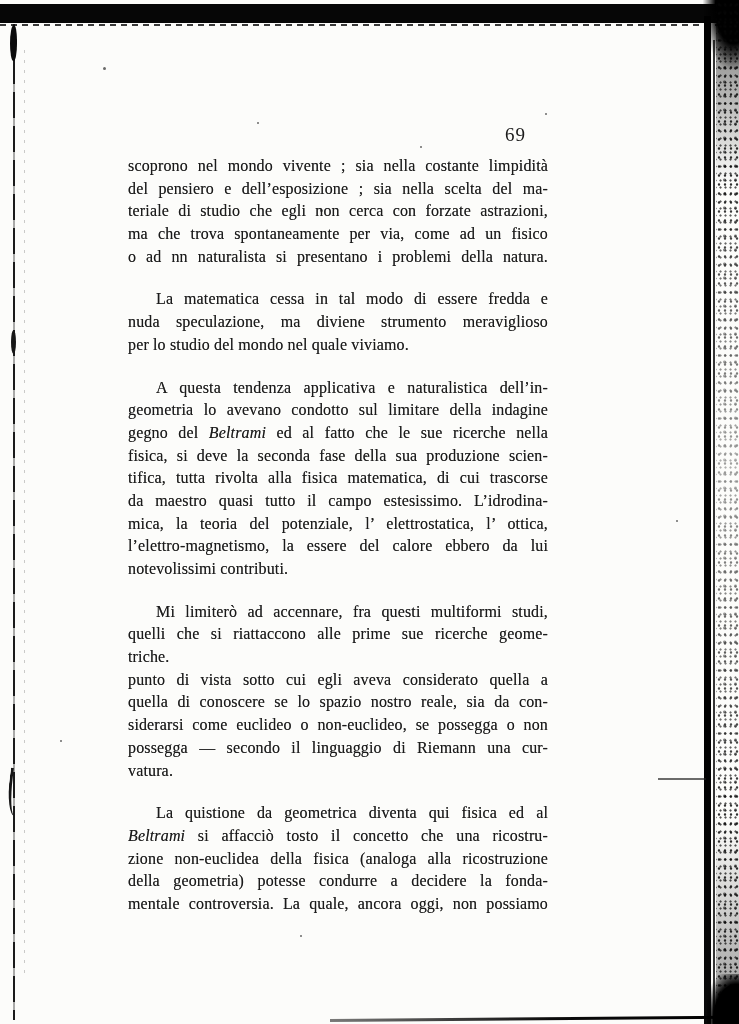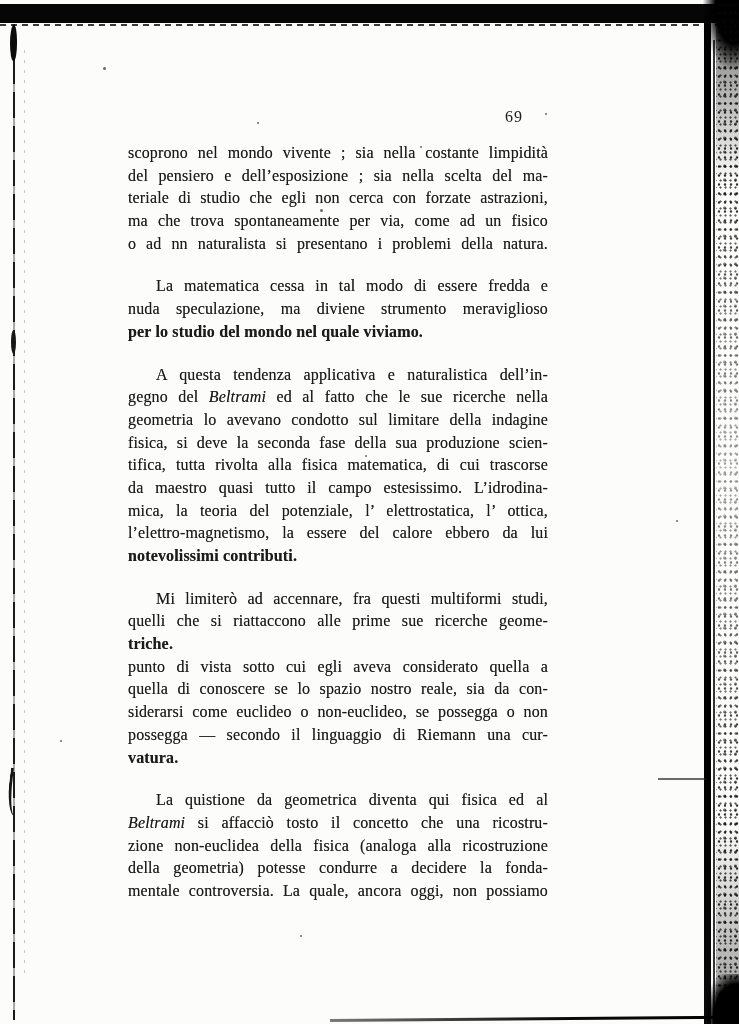--- a/index.html
+++ b/index.html
@@ -91,42 +91,41 @@
     border-left:3px solid #161616;border-radius:0 0 0 80%;
     transform:rotate(7deg);
   }
   .speck{
     position:absolute;width:3px;height:3px;border-radius:50%;
     background:#2b2b2b;opacity:.7;
   }
 
   
   .page-number{
-    position:absolute;left:505px;top:108px;
-    font-size:16px;color:var(--ink);
+    position:absolute;left:505px;top:124px;
+    font-size:19px;color:var(--ink);
     letter-spacing:1px;
   }
   .text-block{
-    position:absolute;left:128px;top:142px;width:420px;
+    position:absolute;left:128px;top:155px;width:420px;
     font-size:16px;line-height:var(--lh);
     color:var(--ink);
     letter-spacing:.15px;
     text-shadow:0 0 .4px rgba(10,10,10,.55);
   }
   .text-block .line{
     text-align:justify;
     text-align-last:justify;
     height:var(--lh);
     white-space:normal;
     overflow:visible;
   }
   .text-block .line.end{
     text-align:left;
     text-align-last:left;
-    font-weight:bold;
   }
   .text-block .line.indent{
     text-indent:28px;
     margin-top:20px;
   }
   .text-block i{font-style:italic;}
 </style>
 </head>
 <body>
 
@@ -159,22 +158,22 @@
   <div class="text-block">
       <div class="line"><span>scoprono nel mondo vivente ; sia nella costante limpidità</span></div>
       <div class="line"><span>del pensiero e dell’esposizione ; sia nella scelta del ma-</span></div>
       <div class="line"><span>teriale di studio che egli non cerca con forzate astrazioni,</span></div>
       <div class="line"><span>ma che trova spontaneamente per via, come ad un fisico</span></div>
       <div class="line"><span>o ad nn naturalista si presentano i problemi della natura.</span></div>
       <div class="line indent"><span>La matematica cessa in tal modo di essere fredda e</span></div>
       <div class="line"><span>nuda speculazione, ma diviene strumento meraviglioso</span></div>
       <div class="line end"><span>per lo studio del mondo nel quale viviamo.</span></div>
       <div class="line indent"><span>A questa tendenza applicativa e naturalistica dell’in-</span></div>
+      <div class="line"><span>geometria lo avevano condotto sul limitare della indagine</span></div>
       <div class="line"><span>gegno del </span><i>Beltrami</i><span> ed al fatto che le sue ricerche nella</span></div>
-      <div class="line"><span>geometria lo avevano condotto sul limitare della indagine</span></div>
       <div class="line"><span>fisica, si deve la seconda fase della sua produzione scien-</span></div>
       <div class="line"><span>tifica, tutta rivolta alla fisica matematica, di cui trascorse</span></div>
       <div class="line"><span>da maestro quasi tutto il campo estesissimo. L’idrodina-</span></div>
       <div class="line"><span>mica, la teoria del potenziale, l’ elettrostatica, l’ ottica,</span></div>
       <div class="line"><span>l’elettro-magnetismo, la essere del calore ebbero da lui</span></div>
       <div class="line end"><span>notevolissimi contributi.</span></div>
       <div class="line indent"><span>Mi limiterò ad accennare, fra questi multiformi studi,</span></div>
       <div class="line"><span>quelli che si riattaccono alle prime sue ricerche geome-</span></div>
       <div class="line end"><span>triche.</span></div>
       <div class="line"><span>punto di vista sotto cui egli aveva considerato quella a</span></div>

